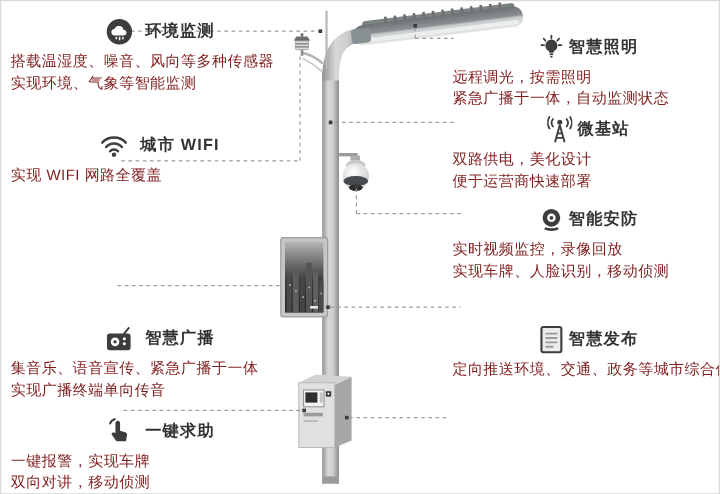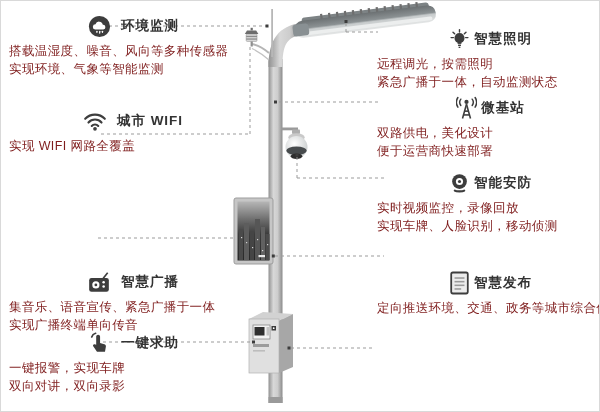--- a/index.html
+++ b/index.html
@@ -15,21 +15,21 @@
   .fhead{display:flex;align-items:center;height:24px;justify-content:center;}
   .side-left  .fhead{padding-left:2px;gap:10px;}
   .side-right .fhead{padding-left:7px;gap:4px;}
   .ficon{display:inline-flex;align-items:center;justify-content:center;width:24px;height:24px;flex:0 0 auto;}
   .side-right .ficon{width:21px;height:24px;}
   .ficon svg{display:block;}
   .ftitle{font-size:13.5px;font-weight:700;color:#333333;letter-spacing:1px;white-space:nowrap;}
   .fbody{margin-top:5px;}
   .fline{font-size:12.5px;line-height:17.6px;color:#7f1d1d;letter-spacing:0.4px;white-space:nowrap;}
   
-  .pos-l0{top:13px;} .pos-l1{top:108px;} .pos-l2{top:225px;margin-top:44px;} .pos-l3{top:330px;}
+  .pos-l0{top:13px;} .pos-l1{top:108px;} .pos-l2{top:225px;margin-top:44px;} .pos-l3{top:346px;}
   .pos-r0{top:26px;} .pos-r1{top:95px;}  .pos-r2{top:170px;} .pos-r3{top:246px;margin-top:24px;} .pos-r4{top:335px;}
 </style>
 </head>
 <body>
 
 <div class="stage">
 
   <svg class="art" viewBox="0 0 600 412">
     <defs>
       <linearGradient id="poleGrad" x1="0" y1="0" x2="1" y2="0">
@@ -205,21 +205,21 @@
         <span class="ficon">
           <svg width="23" height="24" viewBox="0 0 20 21">
             <path d="M3.2,5.2 a5,5 0 0 1 3.4,-3.2" stroke="#3d3d3d" stroke-width="1.5" fill="none" stroke-linecap="round"></path>
             <path d="M8.8,3.2 c1,0 1.7,.7 1.7,1.7 v5.5 l3.7,1.1 c1,.3 1.6,1.1 1.4,2.1 l-.8,4.6 h-7 l-3.3,-4.8 c-.6,-.9 .2,-2 1.3,-1.7 l1.3,.4 v-7.2 c0,-1 .7,-1.7 1.7,-1.7 z" fill="#3d3d3d"></path>
           </svg>
         </span>
         <span class="ftitle">一键求助</span>
       </div>
       <div class="fbody">
         <div class="fline">一键报警，实现车牌</div>
-        <div class="fline">双向对讲，双向录影</div>
+        <div class="fline">双向对讲，移动侦测</div>
       </div>
     </div>
     <div class="feature side-right pos-r0">
       <div class="fhead">
         <span class="ficon">
           <svg width="26" height="27" viewBox="0 0 22 23">
             <g stroke="#3d3d3d" stroke-width="1.5" stroke-linecap="round">
               <path d="M11,1.2 V3.6"></path>
               <path d="M4.2,3.8 L5.9,5.5"></path>
               <path d="M17.8,3.8 L16.1,5.5"></path>

